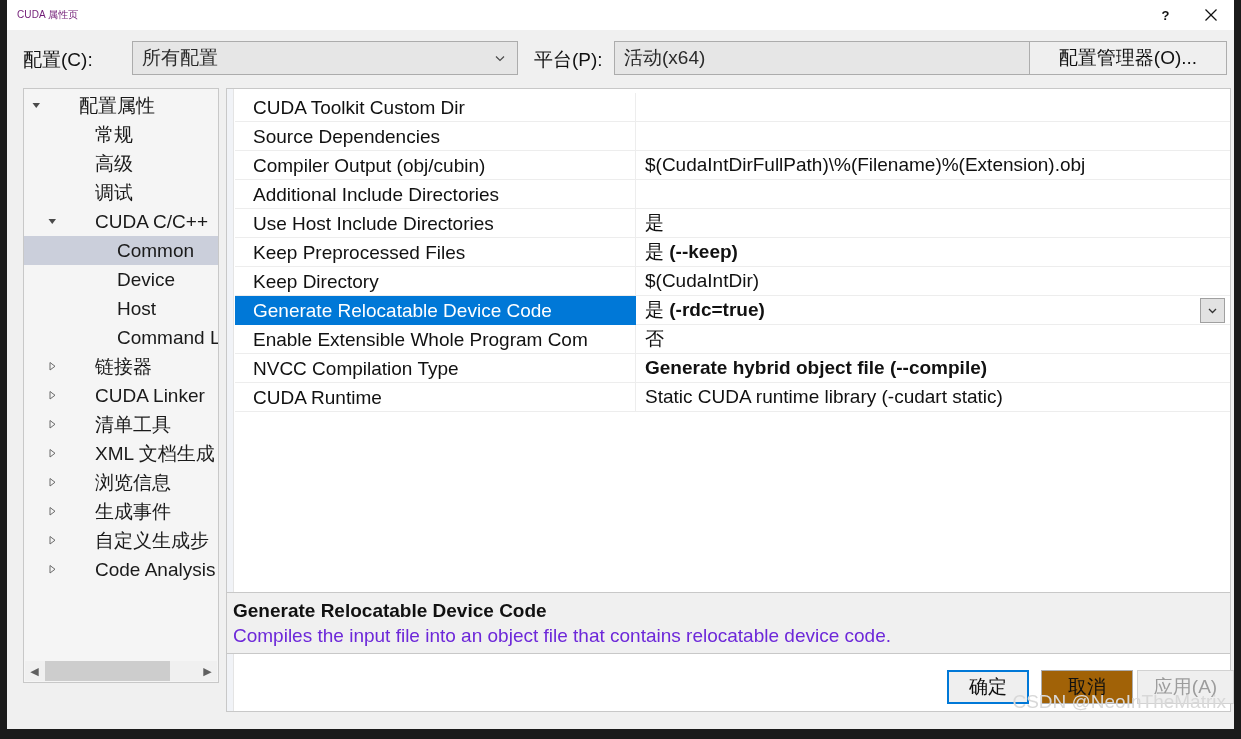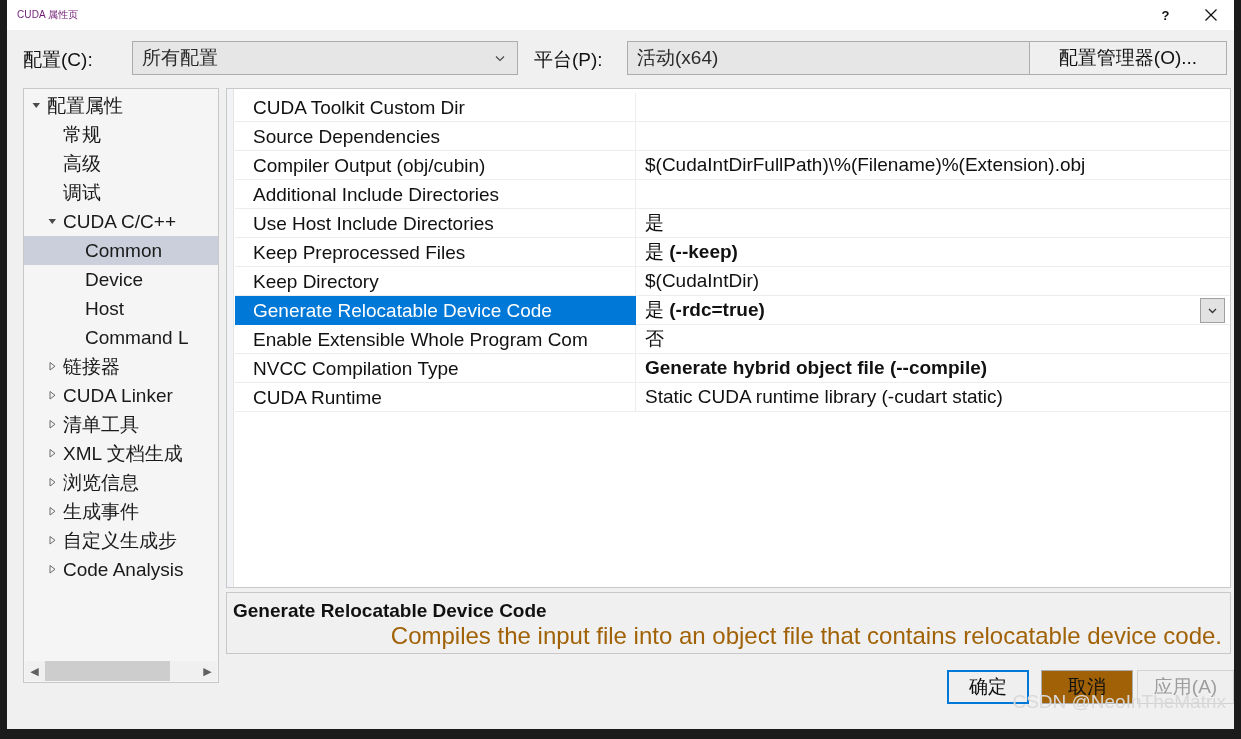--- a/index.html
+++ b/index.html
@@ -116,20 +116,21 @@
     left: 0; top: 2px;
     width: 194px;
   }
   .tree-item {
     position: relative;
     height: 29px;
     display: flex;
     align-items: center;
     white-space: nowrap;
     overflow: hidden;
+    gap: 32px;
   }
   .tree-item.selected { background: #CBCFDB; }
   .tree-arrow {
     width: 13px; height: 13px;
     flex: 0 0 13px;
     display: flex; align-items: center; justify-content: center;
   }
   .tree-arrow.spacer { visibility: hidden; }
   .tree-label {
     font-size: 19px;
@@ -156,21 +157,21 @@
     height: 20px;
     width: 125px;
     background: #CDCDCD;
     margin-left: 1px;
   }
 
   
   #grid-pane {
     position: absolute;
     left: 219px; top: 88px;
-    width: 1005px; height: 500px;
+    width: 1005px; height: 624px;
     background: #FFFFFF;
     border: 1px solid #C8C8C8;
     overflow: hidden;
   }
   #grid-gutter {
     position: absolute;
     left: 0; top: 0;
     width: 7px; height: 100%;
     background: #F1F3F7;
     border-right: 1px solid #E4E4E4;
@@ -234,25 +235,24 @@
     padding: 6px 8px 0 6px;
   }
   #desc-title {
     font-size: 19px;
     font-weight: bold;
     color: #111;
     white-space: nowrap;
     line-height: 24px;
   }
   #desc-body {
-    font-size: 24px;
-    color: #a16207;
+    font-size: 19px;
+    color: #6d28d9;
     white-space: nowrap;
     line-height: 26px;
-    text-align: right;
   }
 
   
   #footer {
     position: absolute;
     left: 0; bottom: 10px;
     width: 1227px; height: 54px;
   }
   .fbtn {
     position: absolute;
@@ -314,21 +314,21 @@
 
   <div id="configbar">
     <span class="cfg-label" style="left:16px;">配置(C):</span>
     <div class="combo" style="left:125px; width:386px;">
       <span class="combo-value">所有配置</span>
       <svg class="combo-arrow" viewBox="0 0 14 14">
         <path d="M3 5.5 L7 9.5 L11 5.5" fill="none" stroke="#4a4a4a" stroke-width="1.2"></path>
       </svg>
     </div>
     <span class="cfg-label" style="left:527px;">平台(P):</span>
-    <div class="combo" style="left:620px; width:444px;">
+    <div class="combo" style="left:607px; width:444px;">
       <span class="combo-value">活动(x64)</span>
       <svg class="combo-arrow" viewBox="0 0 14 14">
         <path d="M3 5.5 L7 9.5 L11 5.5" fill="none" stroke="#4a4a4a" stroke-width="1.2"></path>
       </svg>
     </div>
     <div id="btn-config-manager">配置管理器(O)...</div>
   </div>
 
   <div id="tree-pane">
     <div id="tree-list">

